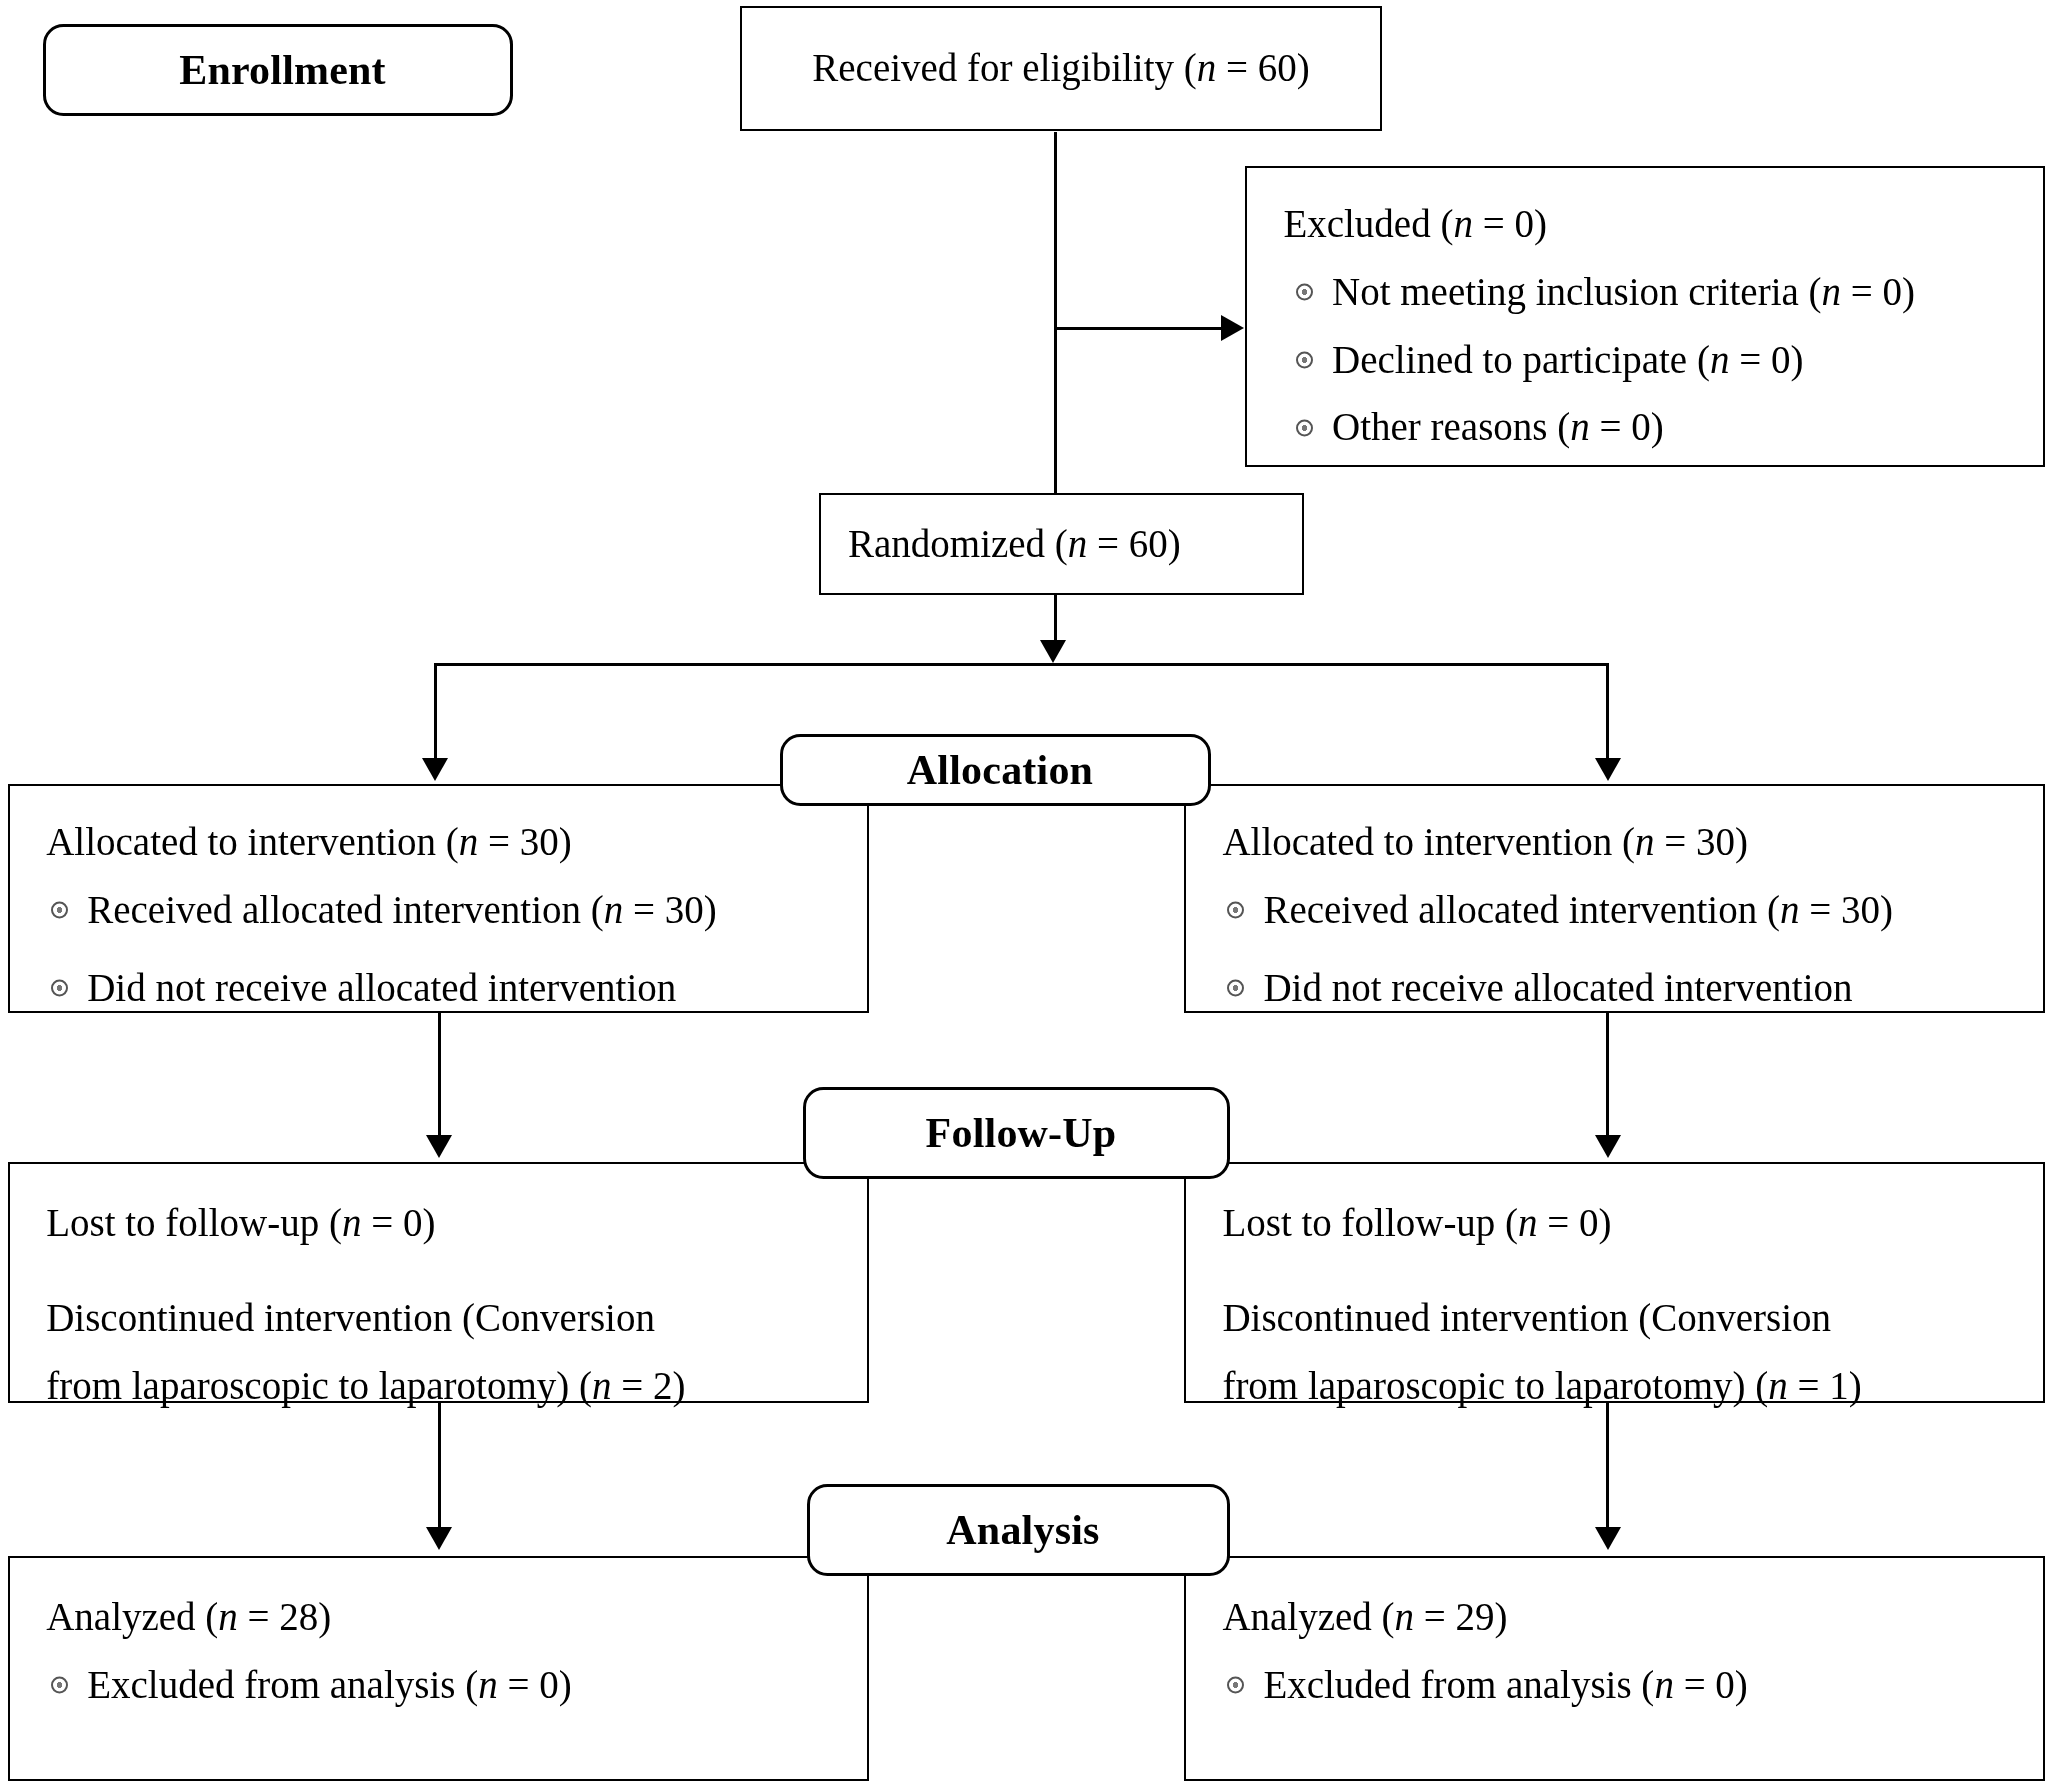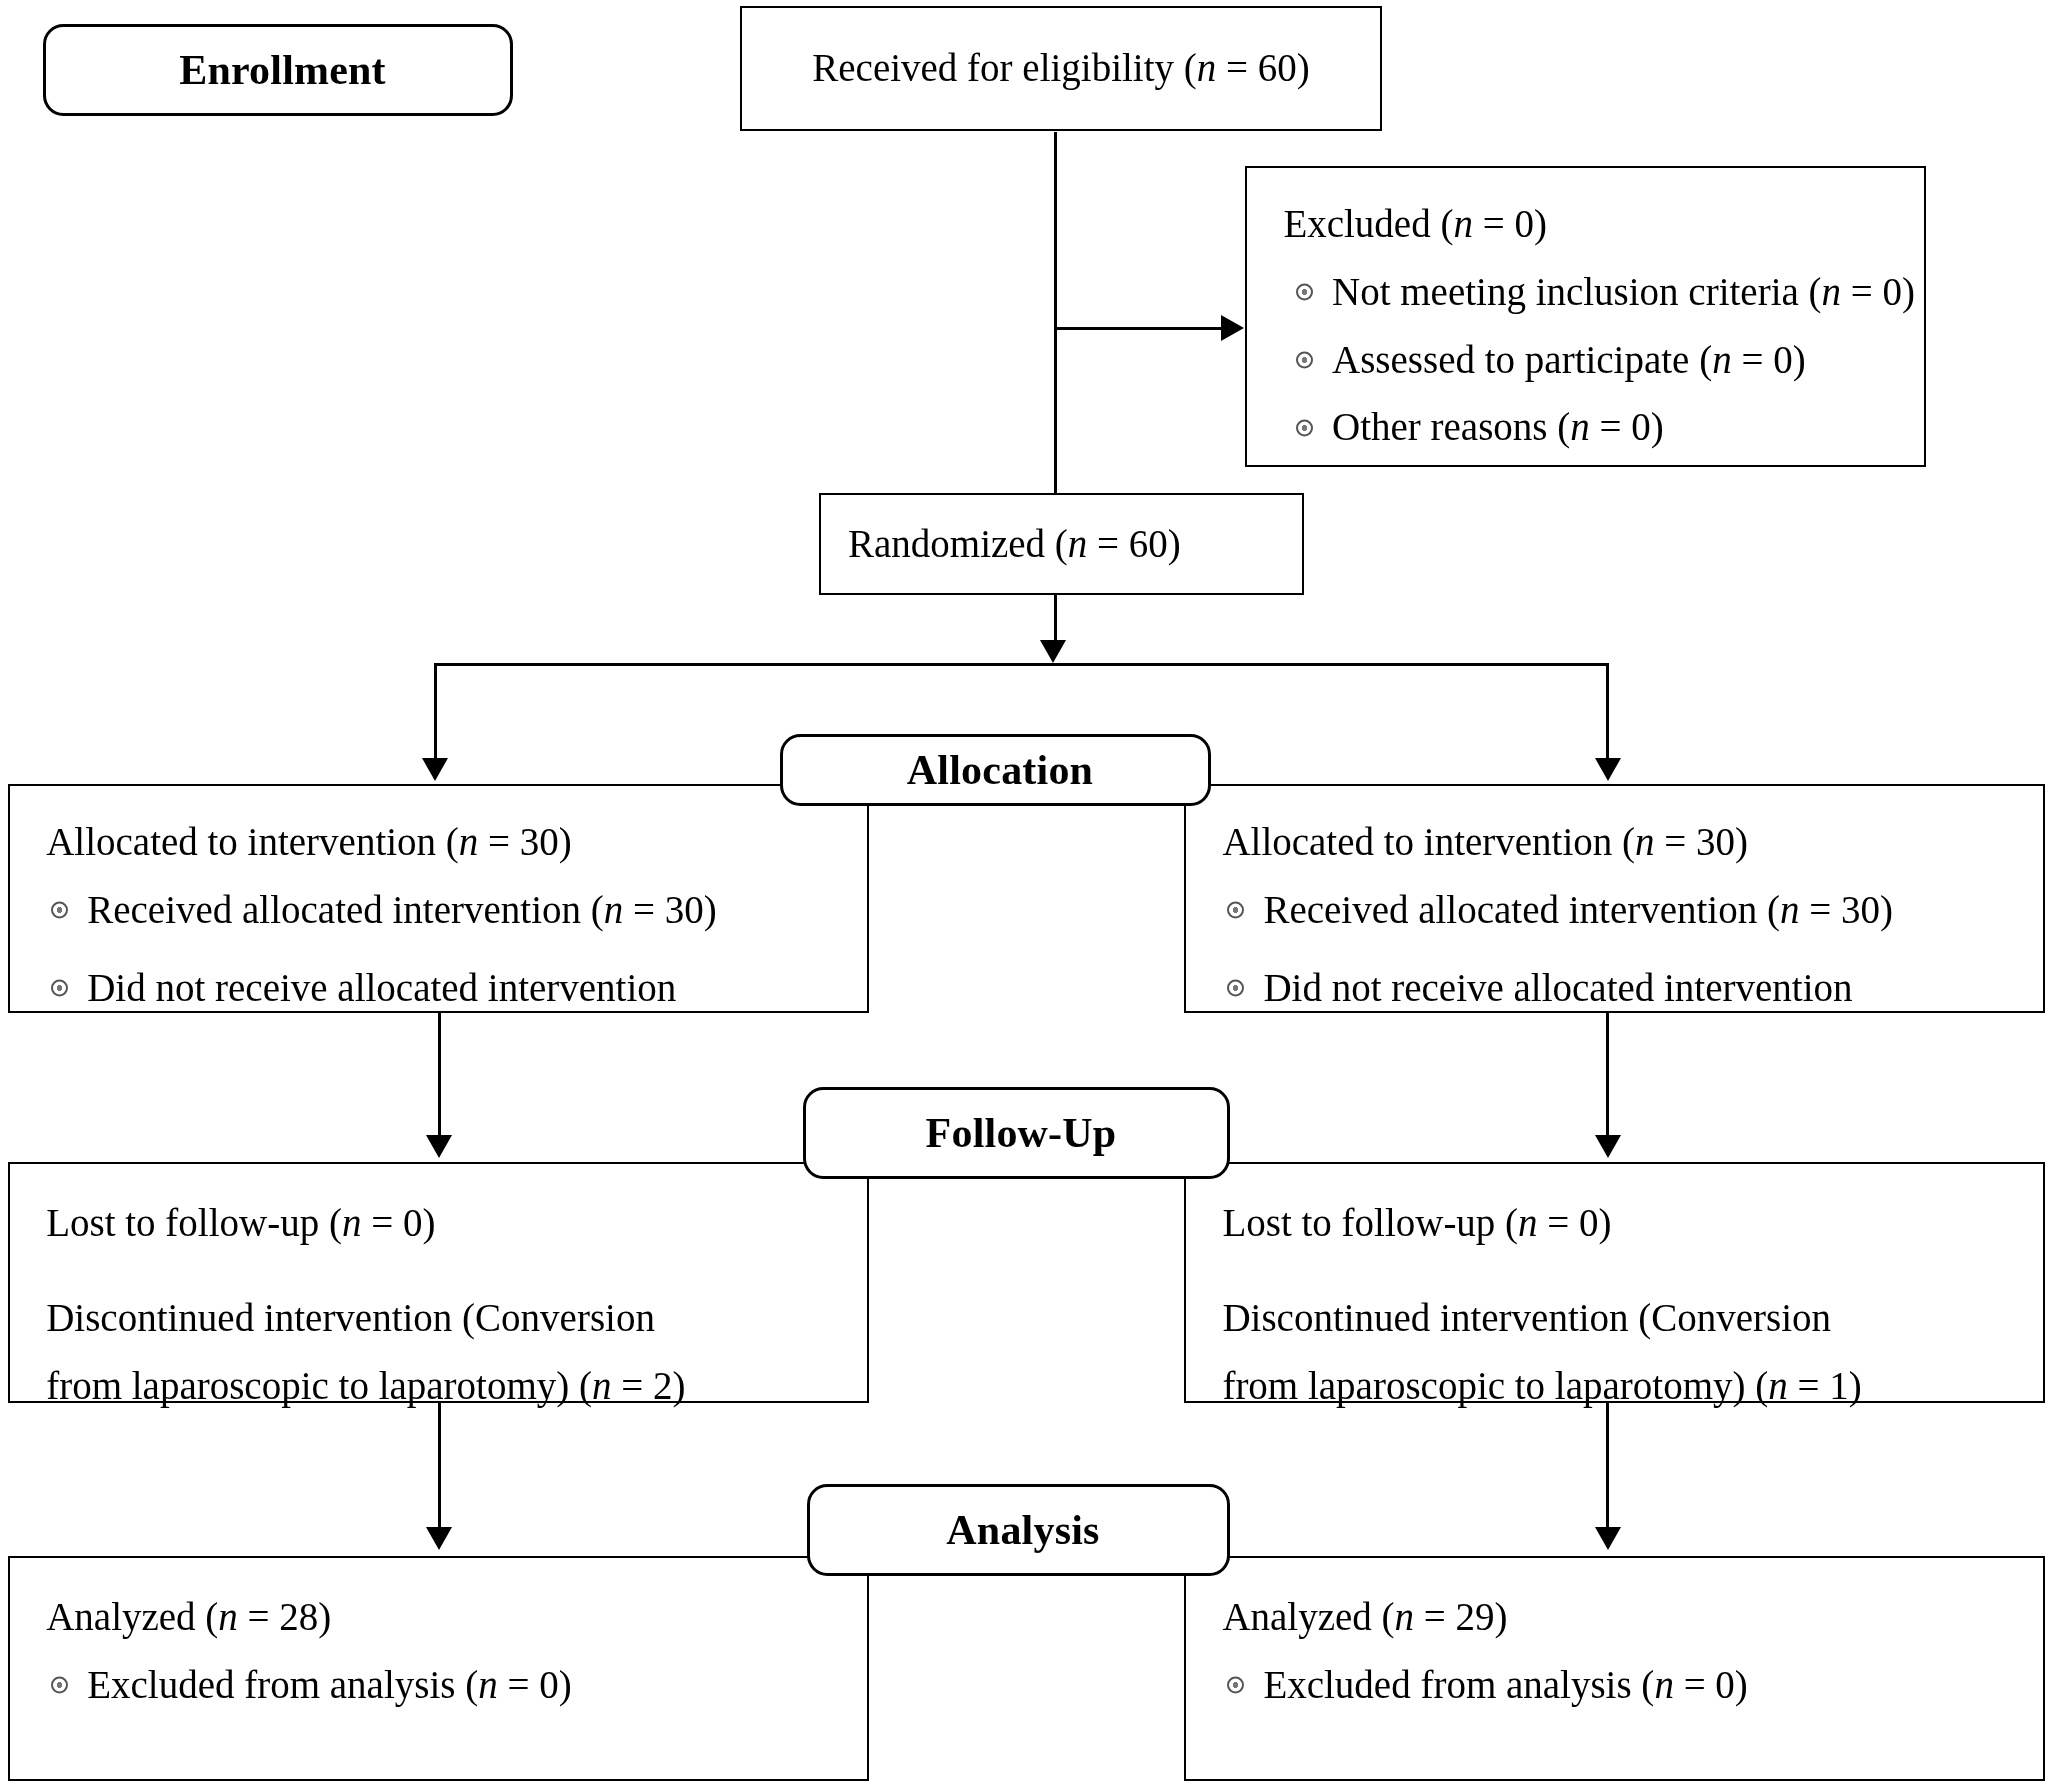--- a/index.html
+++ b/index.html
@@ -123,28 +123,28 @@
 
   <div class="box content-box" style="left:740px; top:6.3px; width:642px; height:125px; display:flex; align-items:center; justify-content:center;">
     <div class="ctext"><span>Received for eligibility (</span><span class="ital">n</span><span> = 60)</span></div>
   </div>
 
   <div class="vline" style="left:1054px; top:132px; height:362px;"></div>
 
   <div class="hline" style="left:1054px; top:327px; width:169px;"></div>
   <div class="arrow-right" style="left:1221px; top:315px;"></div>
 
-  <div class="box content-box" style="left:1245px; top:166px; width:681px; height:301px;">
+  <div class="box content-box" style="left:1245px; top:166px; width:800px; height:301px;">
     <div class="ctext" style="margin:11px 0 7.8px 9.4px;"><span>Excluded (</span><span class="ital">n</span><span> = 0)</span></div>
     <ul class="blist" style="margin-left:17px;">
       <li>
         <span class="bullet"></span><span>Not meeting inclusion criteria (</span><span class="ital">n</span><span> = 0)</span>
       </li>
       <li>
-        <span class="bullet"></span><span>Assessed to participate (</span><span class="ital">n</span><span> = 0)</span>
+        <span class="bullet"></span><span>Declined to participate (</span><span class="ital">n</span><span> = 0)</span>
       </li>
       <li>
         <span class="bullet"></span><span>Other reasons (</span><span class="ital">n</span><span> = 0)</span>
       </li>
     </ul>
   </div>
 
   <div class="box content-box" style="left:819px; top:493px; width:485px; height:102px; display:flex; align-items:center; ">
     <div class="ctext"><span>Randomized (</span><span class="ital">n</span><span> = 60)</span></div>
   </div>

